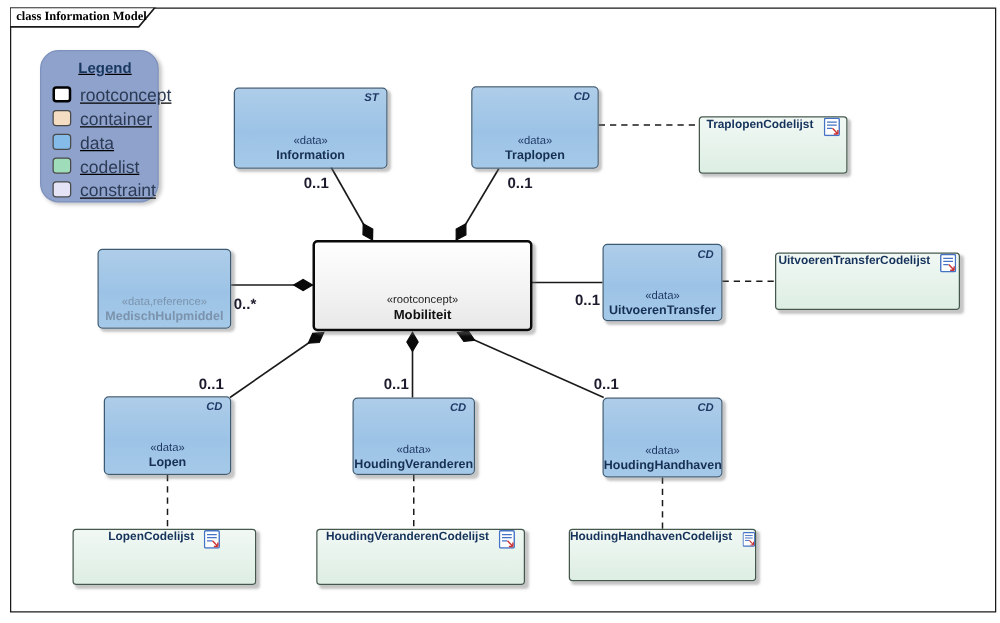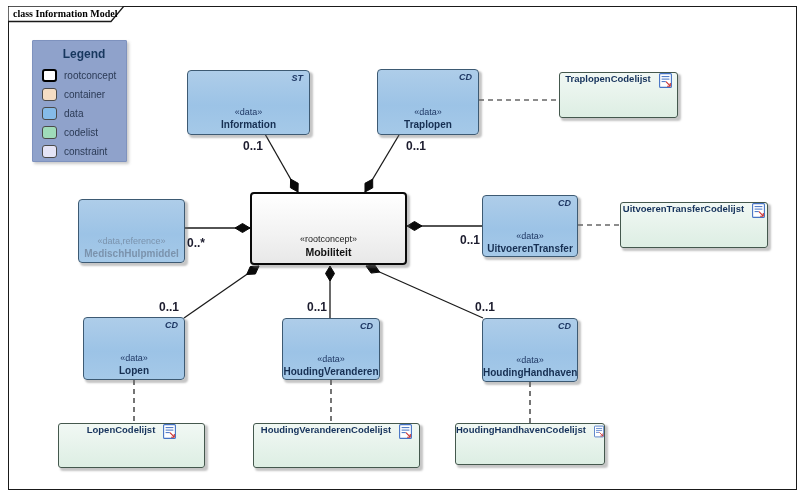--- a/index.html
+++ b/index.html
@@ -4,27 +4,27 @@
 <style>
   html,body{margin:0;padding:0;background:#ffffff;}
   .canvas{position:relative;width:800px;height:498px;background:#ffffff;overflow:hidden;
           font-family:"Liberation Sans",sans-serif;}
   .frame{position:absolute;left:8px;top:6px;width:787px;height:482px;border:1.4px solid #1a1a1a;}
   .tab-svg{position:absolute;left:8px;top:6px;}
   .tab-label{position:absolute;left:13px;top:8px;font-size:10px;font-weight:bold;color:#000;white-space:nowrap;font-family:Liberation Serif, serif;}
 
   
   .legend{position:absolute;left:32px;top:40px;width:95px;height:122px;background:#8fa2cb;
-          border:1px solid #7e92be;border-radius:1px;box-shadow:2px 2px 3px rgba(100,100,100,.35);
-          display:flex;flex-direction:column;align-items:flex-start;padding:6px 0 0 9px;box-sizing:border-box;}
+          border:1px solid #7e92be;border-radius:15px;box-shadow:2px 2px 3px rgba(100,100,100,.35);
+          display:flex;flex-direction:column;align-items:flex-start;padding:6px 0 0 9px;box-sizing:border-box;text-decoration:underline;}
   .legend-title{align-self:center;font-size:12px;font-weight:bold;color:#17375e;margin-bottom:5px;}
   .legend-row{display:flex;align-items:center;gap:7px;height:19px;}
   .swatch{width:15px;height:13px;border-radius:3px;border:1px solid #4a4a4a;box-sizing:border-box;background:#fff;}
   .swatch.root{border:2.2px solid #000;}
-  .legend-row .lbl{font-size:10px;color:#2b3a55;}
+  .legend-row .lbl{font-size:14px;color:#2b3a55;}
 
   
   .node{position:absolute;box-sizing:border-box;border-radius:4px;
         box-shadow:2.5px 2.5px 2px rgba(110,110,110,.4);
         display:flex;flex-direction:column;justify-content:center;text-align:center;}
   .node.data{background:linear-gradient(180deg,#aecde9 0%,#9cc3e6 55%,#a5c9e8 100%);
              border:1.2px solid #3d5a73;}
   .node.root{background:linear-gradient(180deg,#ffffff 0%,#f2f2f2 60%,#e8e8e8 100%);
              border:2.4px solid #0a0a0a;justify-content:flex-start;padding-top:8px;}
   .node.codelist{background:linear-gradient(180deg,#f1f8f4 0%,#ddeee3 100%);
@@ -118,21 +118,21 @@
     <div class="legend-row">
       <span class="swatch" style="background: rgb(159, 220, 186);"></span>
       <span class="lbl">codelist</span>
     </div>
     <div class="legend-row">
       <span class="swatch" style="background: rgb(228, 228, 246);"></span>
       <span class="lbl">constraint</span>
     </div>
   </div>
 
-  <div class="node root" style="left:250px;top:192px;width:157px;height:73px">
+  <div class="node root" style="left:250px;top:192px;width:176px;height:73px">
     <span class="stereo">«rootconcept»</span>
     <span class="nname">Mobiliteit</span>
   </div>
 
   <div class="node data" style="left:187px;top:70px;width:123px;height:65px">
     <span class="tag">ST</span>
     <span class="stereo">«data»</span>
     <span class="nname">Information</span>
   </div>
 
@@ -164,21 +164,21 @@
     <span class="stereo">«data»</span>
     <span class="nname">HoudingVeranderen</span>
   </div>
 
   <div class="node data" style="left:482px;top:318px;width:96px;height:64px">
     <span class="tag">CD</span>
     <span class="stereo">«data»</span>
     <span class="nname">HoudingHandhaven</span>
   </div>
 
-  <div class="node codelist" style="left:559px;top:72px;width:119px;height:46px">
+  <div class="node codelist" style="left:559px;top:93px;width:119px;height:46px">
     <span class="cname">TraplopenCodelijst</span>
     <svg width="13" height="15" viewBox="0 0 13 15">
       <rect x="0.6" y="0.6" width="11.8" height="13.8" rx="1" fill="#ffffff" stroke="#4472c4" stroke-width="1.1"></rect>
       <line x1="2.6" y1="3.6" x2="10.4" y2="3.6" stroke="#4472c4" stroke-width="1"></line>
       <line x1="2.6" y1="6.1" x2="10.4" y2="6.1" stroke="#4472c4" stroke-width="1"></line>
       <line x1="2.6" y1="8.6" x2="6.8" y2="8.6" stroke="#4472c4" stroke-width="1"></line>
       <path d="M7 8.6 L11.3 13.2 M11.3 13.2 V10 M11.3 13.2 H8.1" fill="none" stroke="#cc3333" stroke-width="1.1"></path>
     </svg>
   </div>
 

